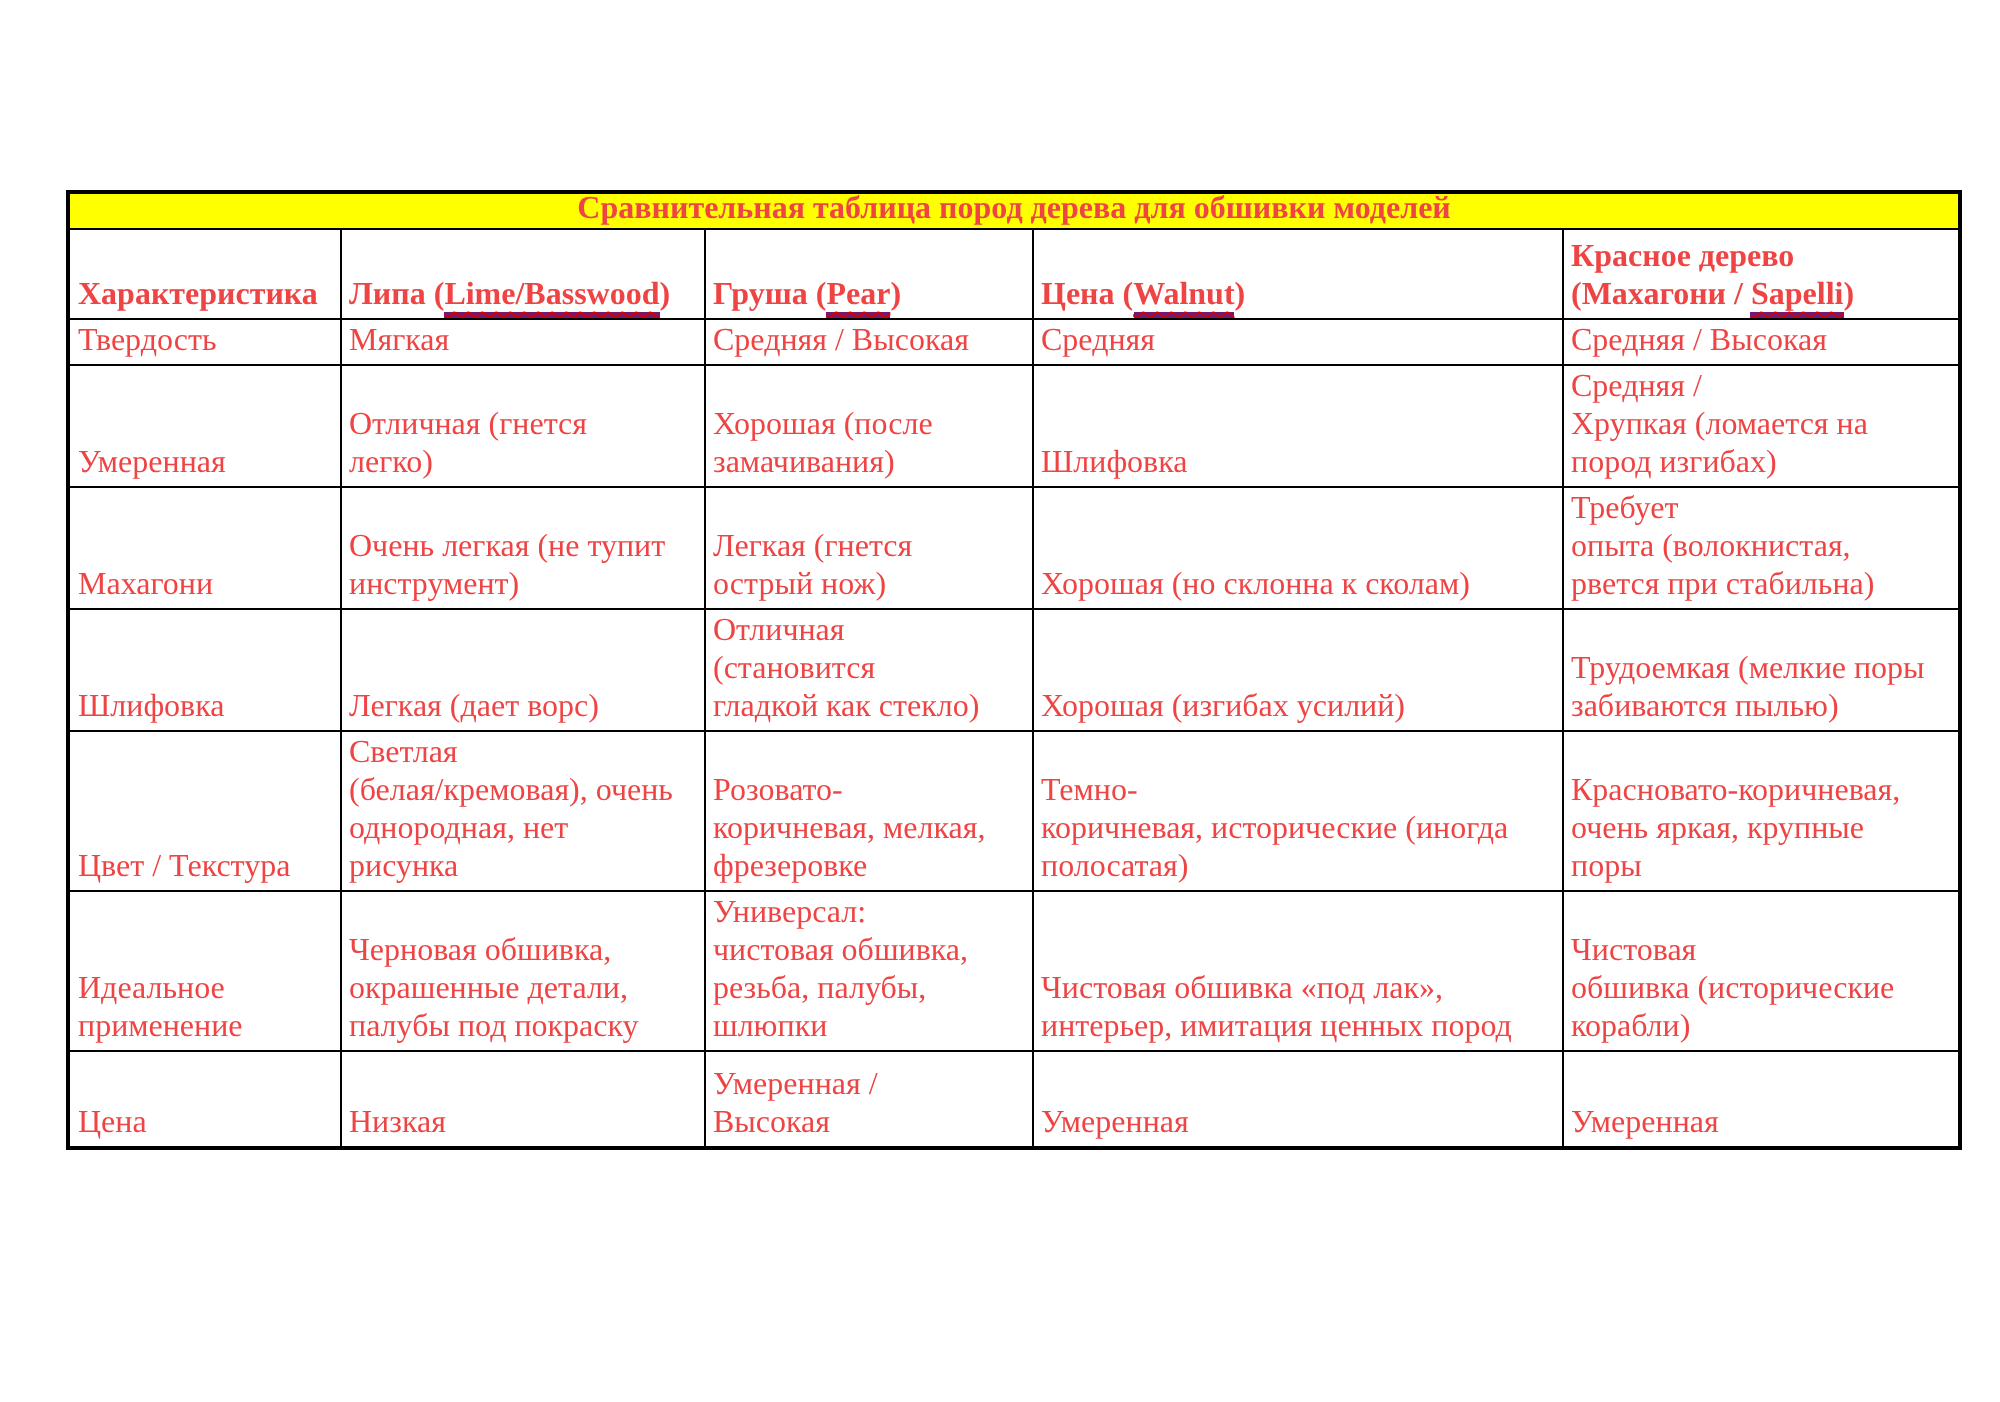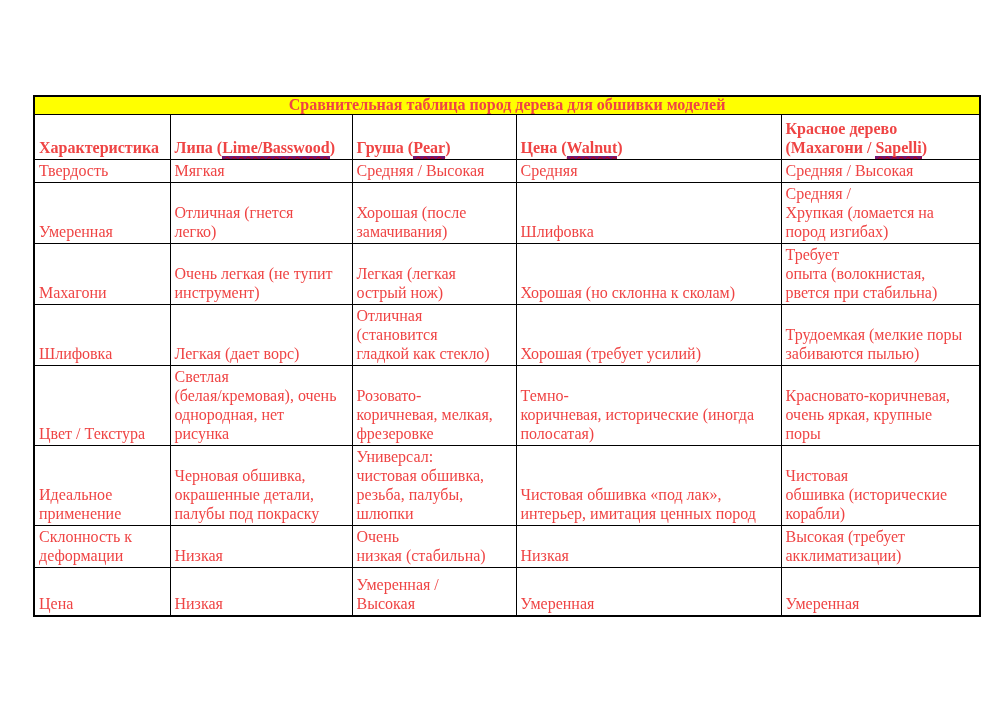--- a/index.html
+++ b/index.html
@@ -82,35 +82,35 @@
         <td class="body">Шлифовка</td>
         <td class="body">Средняя /
 Хрупкая (ломается на
 пород изгибах)</td>
       </tr>
 
       <tr class="r2">
         <td class="body">Махагони</td>
         <td class="body">Очень легкая (не тупит
 инструмент)</td>
-        <td class="body">Легкая (легкая
+        <td class="body">Легкая (гнется
 острый нож)</td>
         <td class="body">Хорошая (но склонна к сколам)</td>
         <td class="body">Требует
 опыта (волокнистая,
 рвется при стабильна)</td>
       </tr>
 
       <tr class="r3">
         <td class="body">Шлифовка</td>
         <td class="body">Легкая (дает ворс)</td>
         <td class="body">Отличная
 (становится
 гладкой как стекло)</td>
-        <td class="body">Хорошая (требует усилий)</td>
+        <td class="body">Хорошая (изгибах усилий)</td>
         <td class="body">Трудоемкая (мелкие поры
 забиваются пылью)</td>
       </tr>
 
       <tr class="r4">
         <td class="body">Цвет / Текстура</td>
         <td class="body">Светлая
 (белая/кремовая), очень
 однородная, нет
 рисунка</td>
@@ -135,30 +135,20 @@
 чистовая обшивка,
 резьба, палубы,
 шлюпки</td>
         <td class="body">Чистовая обшивка «под лак»,
 интерьер, имитация ценных пород</td>
         <td class="body">Чистовая
 обшивка (исторические
 корабли)</td>
       </tr>
 
-      <tr class="r6">
-        <td class="body">Склонность к
-деформации</td>
-        <td class="body">Низкая</td>
-        <td class="body">Очень
-низкая (стабильна)</td>
-        <td class="body">Низкая</td>
-        <td class="body">Высокая (требует
-акклиматизации)</td>
-      </tr>
 
       <tr class="r7">
         <td class="body">Цена</td>
         <td class="body">Низкая</td>
         <td class="body">Умеренная /
 Высокая</td>
         <td class="body">Умеренная</td>
         <td class="body">Умеренная</td>
       </tr>
     </tbody>

